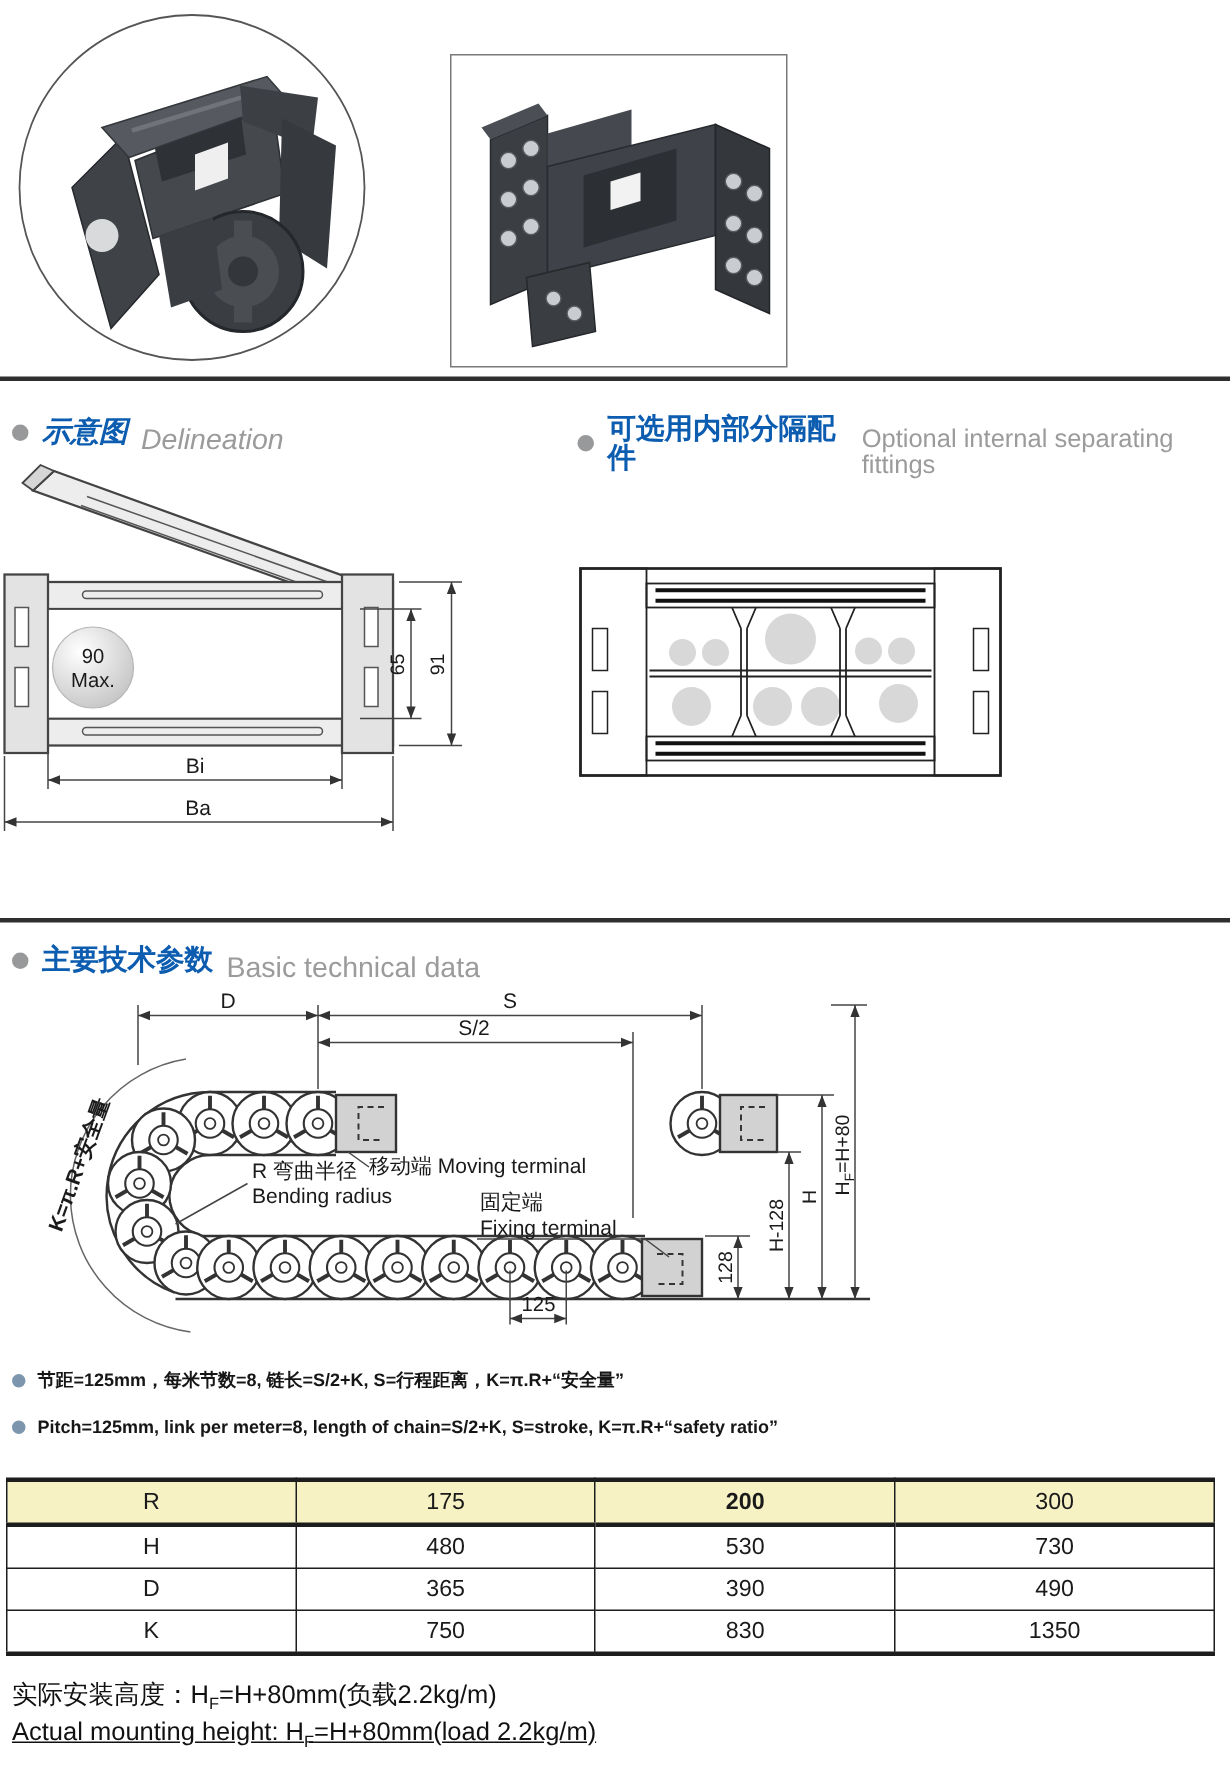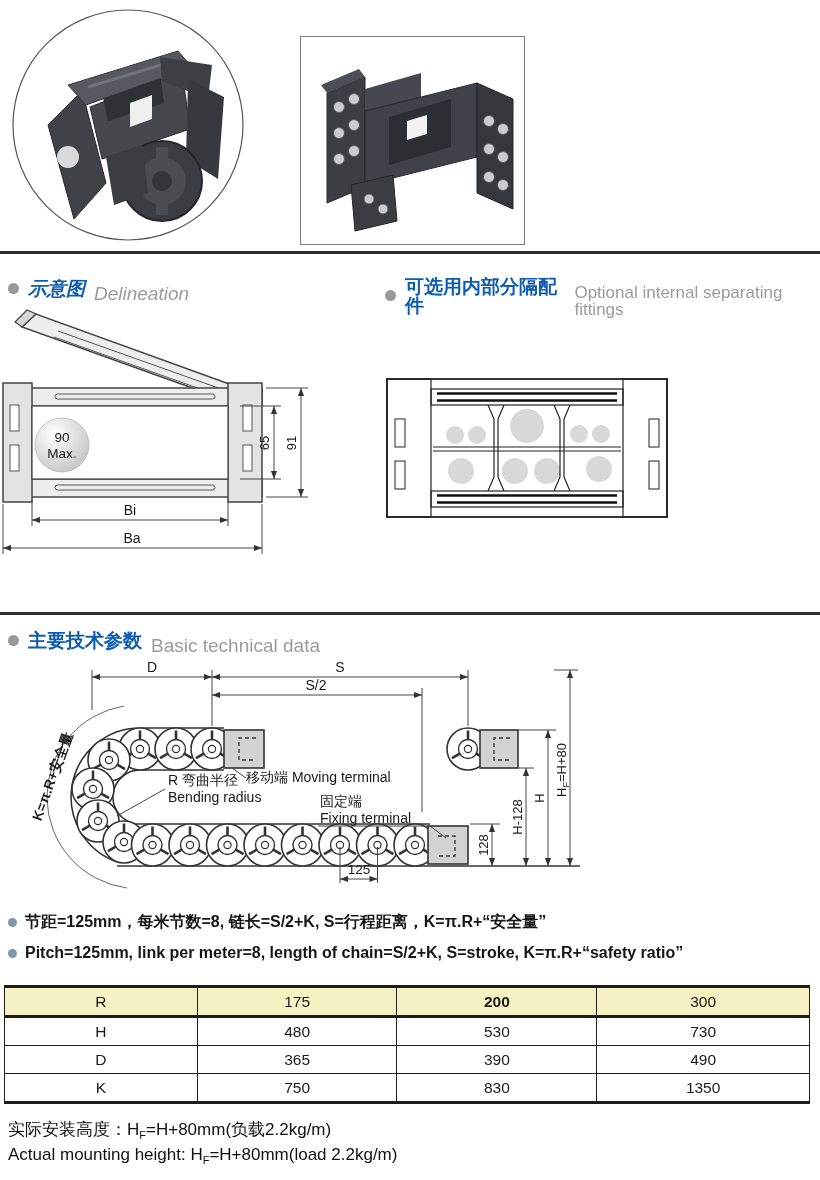--- a/index.html
+++ b/index.html
@@ -3,21 +3,21 @@
 <meta charset="utf-8">
 <style>
   html,body{margin:0;padding:0;background:#fff;}
   body{width:820px;height:1180px;position:relative;font-family:"Liberation Sans",sans-serif;color:#1a1a1a;overflow:hidden;}
   .abs{position:absolute;}
   .rule{height:3px;background:#2f2f2f;width:820px;left:0;}
   .sec-head{display:flex;align-items:center;gap:9px;font-size:19px;line-height:1;}
   .dot{width:11px;height:11px;border-radius:50%;background:#97999b;flex:0 0 auto;}
   .zh{color:#0C5CB0;font-weight:bold;}
   .en{color:#9B9B9B;margin-top:11px;}
-  .note{display:flex;align-items:center;gap:8px;font-size:16px;font-weight:bold;color:#161616;}
+  .note{display:flex;align-items:center;gap:8px;font-size:12px;font-weight:bold;color:#161616;}
   .note .ndot{width:9px;height:9px;border-radius:50%;background:#7e96ad;flex:0 0 auto;}
   table.spec{border-collapse:collapse;width:806px;border-top:3px solid #1d1d1d;border-bottom:3px solid #1d1d1d;}
   table.spec td{border:1.6px solid #1d1d1d;text-align:center;font-size:15.5px;height:27px;padding:0;}
   table.spec tr.hed td{background:#F6F2C4;border-bottom:3px solid #1d1d1d;}
   .foot-line{font-size:17px;font-weight:500;color:#111;}
   .foot-line sub{font-size:11px;}
   svg text{font-family:"Liberation Sans",sans-serif;fill:#1a1a1a;}
 </style>
 </head>
 <body>
@@ -334,15 +334,15 @@
         <td>830</td>
         <td>1350</td>
       </tr>
     </tbody>
   </table>
 </div>
 
 <div class="abs foot-line" style="left:8px;top:1118px;">
   <span>实际安装高度：H</span><sub>F</sub><span>=H+80mm(负载2.2kg/m)</span>
 </div>
-<div class="abs foot-line" style="left:8px;top:1145px;">
+<div class="abs foot-line" style="left:8px;top:1145px;text-decoration:underline;">
   <span>Actual mounting height: H</span><sub>F</sub><span>=H+80mm(load 2.2kg/m)</span>
 </div>
 
 </body></html>

